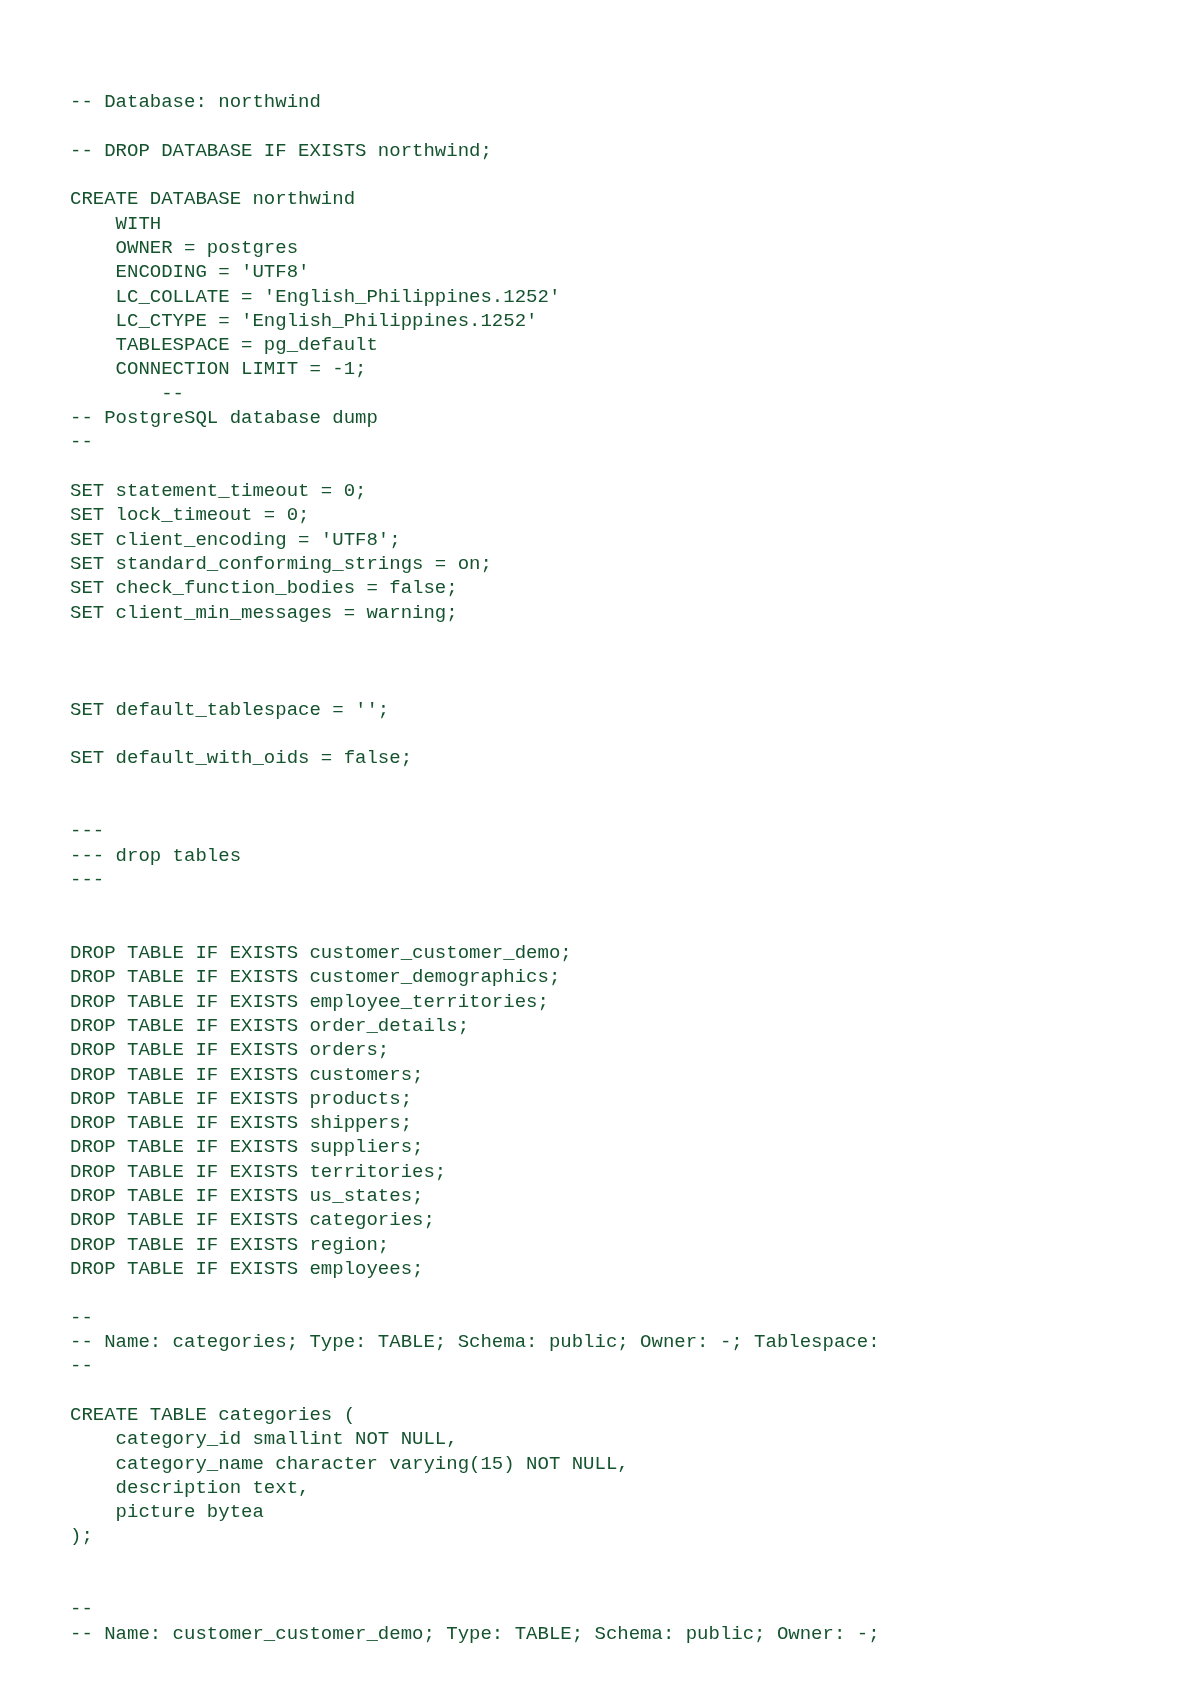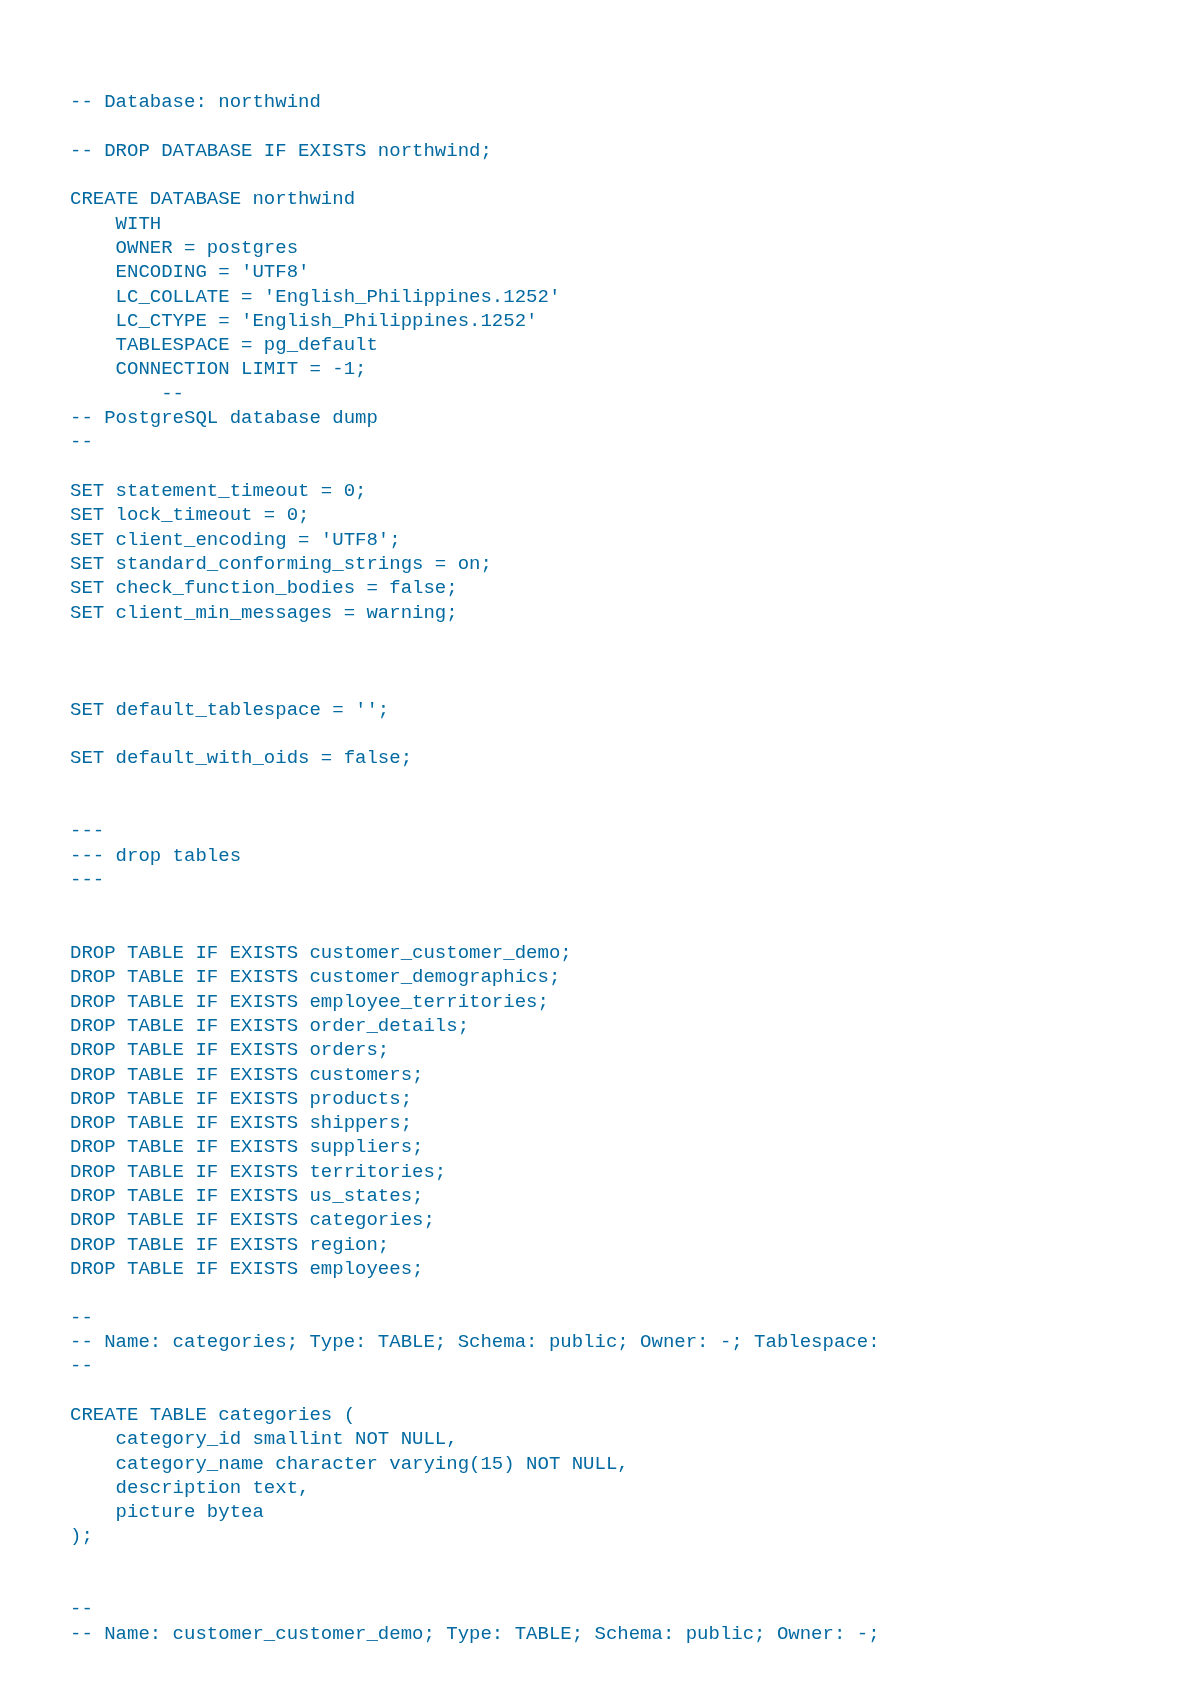--- a/index.html
+++ b/index.html
@@ -14,21 +14,21 @@
     min-height: 1698px;
     padding: 90px 70px 90px 70px;
     background: #ffffff;
   }
   pre.code {
     margin: 0;
     font-family: "Courier New", Courier, monospace;
     font-size: 19px;
     line-height: 1.28;
     white-space: pre;
-    color: #0369a1;
+    color: #14532d;
   }
 </style>
 </head>
 <body>
 
 <div class="page">
   <pre class="code">-- Database: northwind
 
 -- DROP DATABASE IF EXISTS northwind;
 

